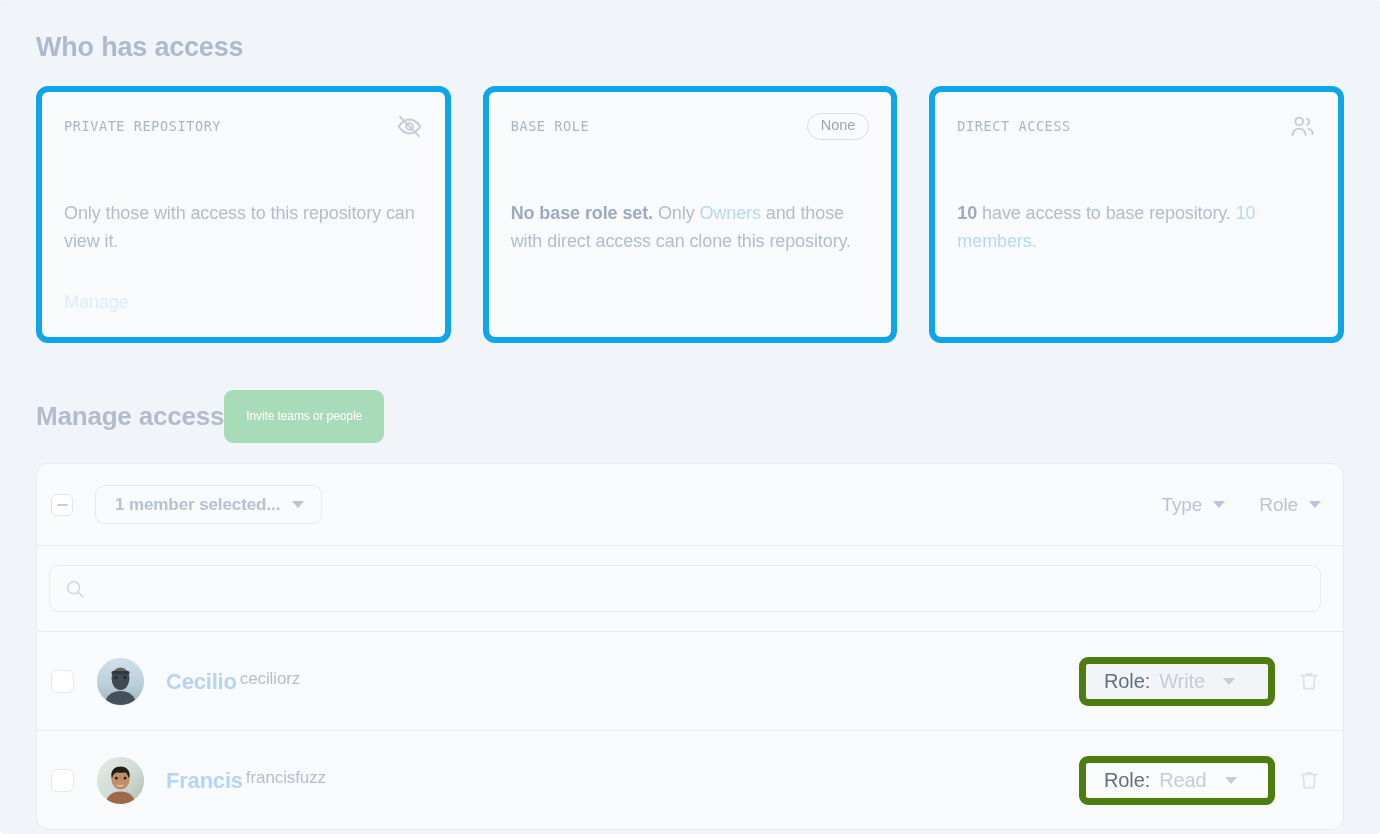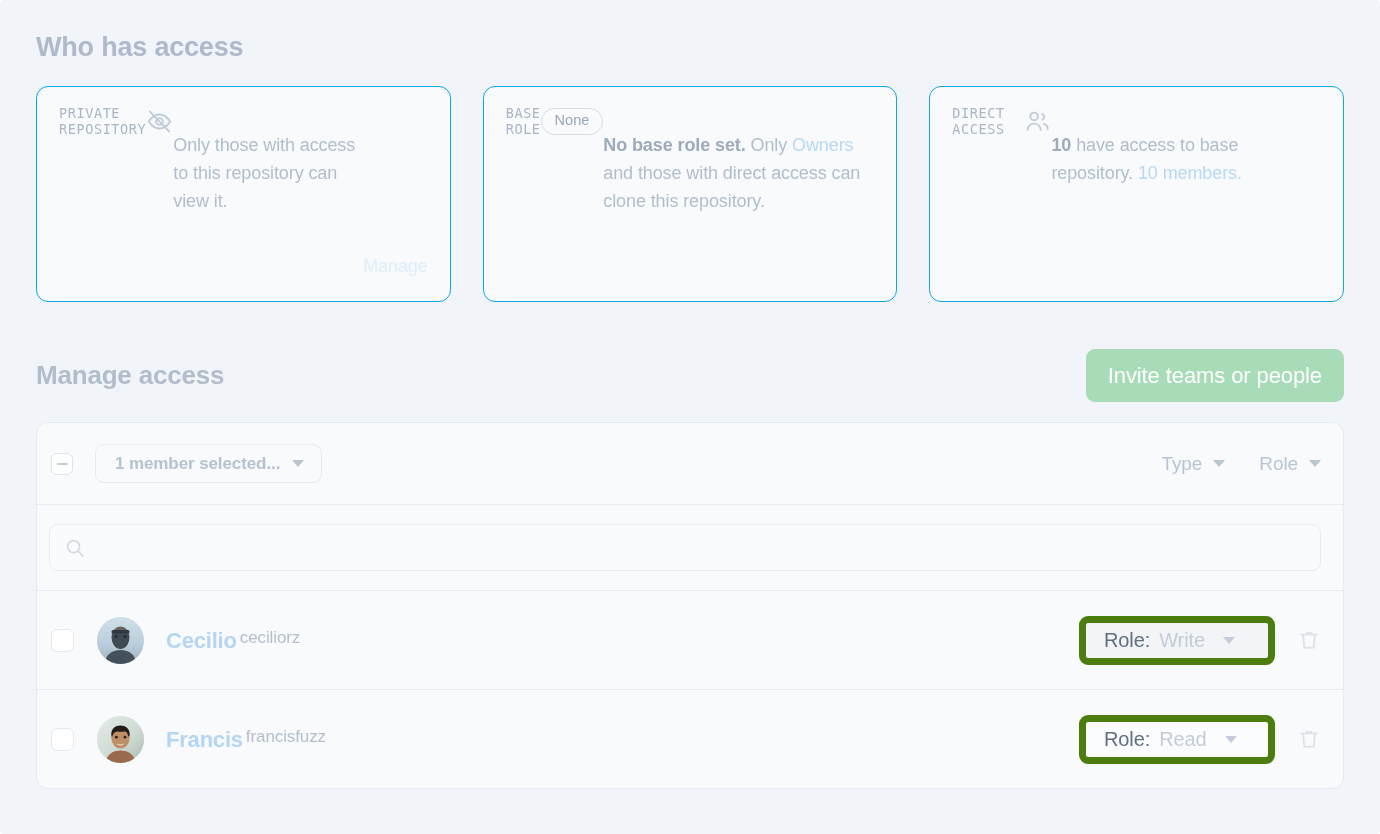--- a/index.html
+++ b/index.html
@@ -34,27 +34,28 @@
 
   
   .cards {
     display: flex;
     gap: 32px;
     margin-top: 23px;
   }
   .card {
     flex: 1 1 0;
     background: #f8fafc;
-    border: 1px solid #0ea5e9;
+    border: 6px solid #0ea5e9;
     border-radius: 12px;
     padding: 21px 22px 24px 22px;
     min-height: 216px;
     display: flex;
-    flex-direction: row;
+    flex-direction: column;
     position: relative;
+    gap: 37px;
   }
   .card-head {
     display: flex;
     align-items: center;
     justify-content: space-between;
     height: 26px;
   }
   .card-eyebrow {
     font-family: "DejaVu Sans Mono", "Liberation Mono", monospace;
     font-size: 13.5px;
@@ -86,33 +87,32 @@
     font-size: 18px;
     color: #dfedfb;
     letter-spacing: -0.1px;
   }
 
   
   .manage-row {
     margin-top: 44px;
     display: flex;
     align-items: center;
-    justify-content: space-between;
     height: 58px;
   }
   .manage-title {
     font-size: 26px;
     font-weight: 700;
     color: #b2bdcc;
     letter-spacing: -0.2px;
   }
   .invite-btn {
     background: #a8dcb8;
     color: #ffffff;
-    font-size: 22px;
+    font-size: 12px;
     border: none;
     border-radius: 9px;
     padding: 0 22px;
     height: 53px;
     line-height: 53px;
     cursor: pointer;
     letter-spacing: -0.1px;
     font-family: "Liberation Sans", sans-serif;
   }
 

